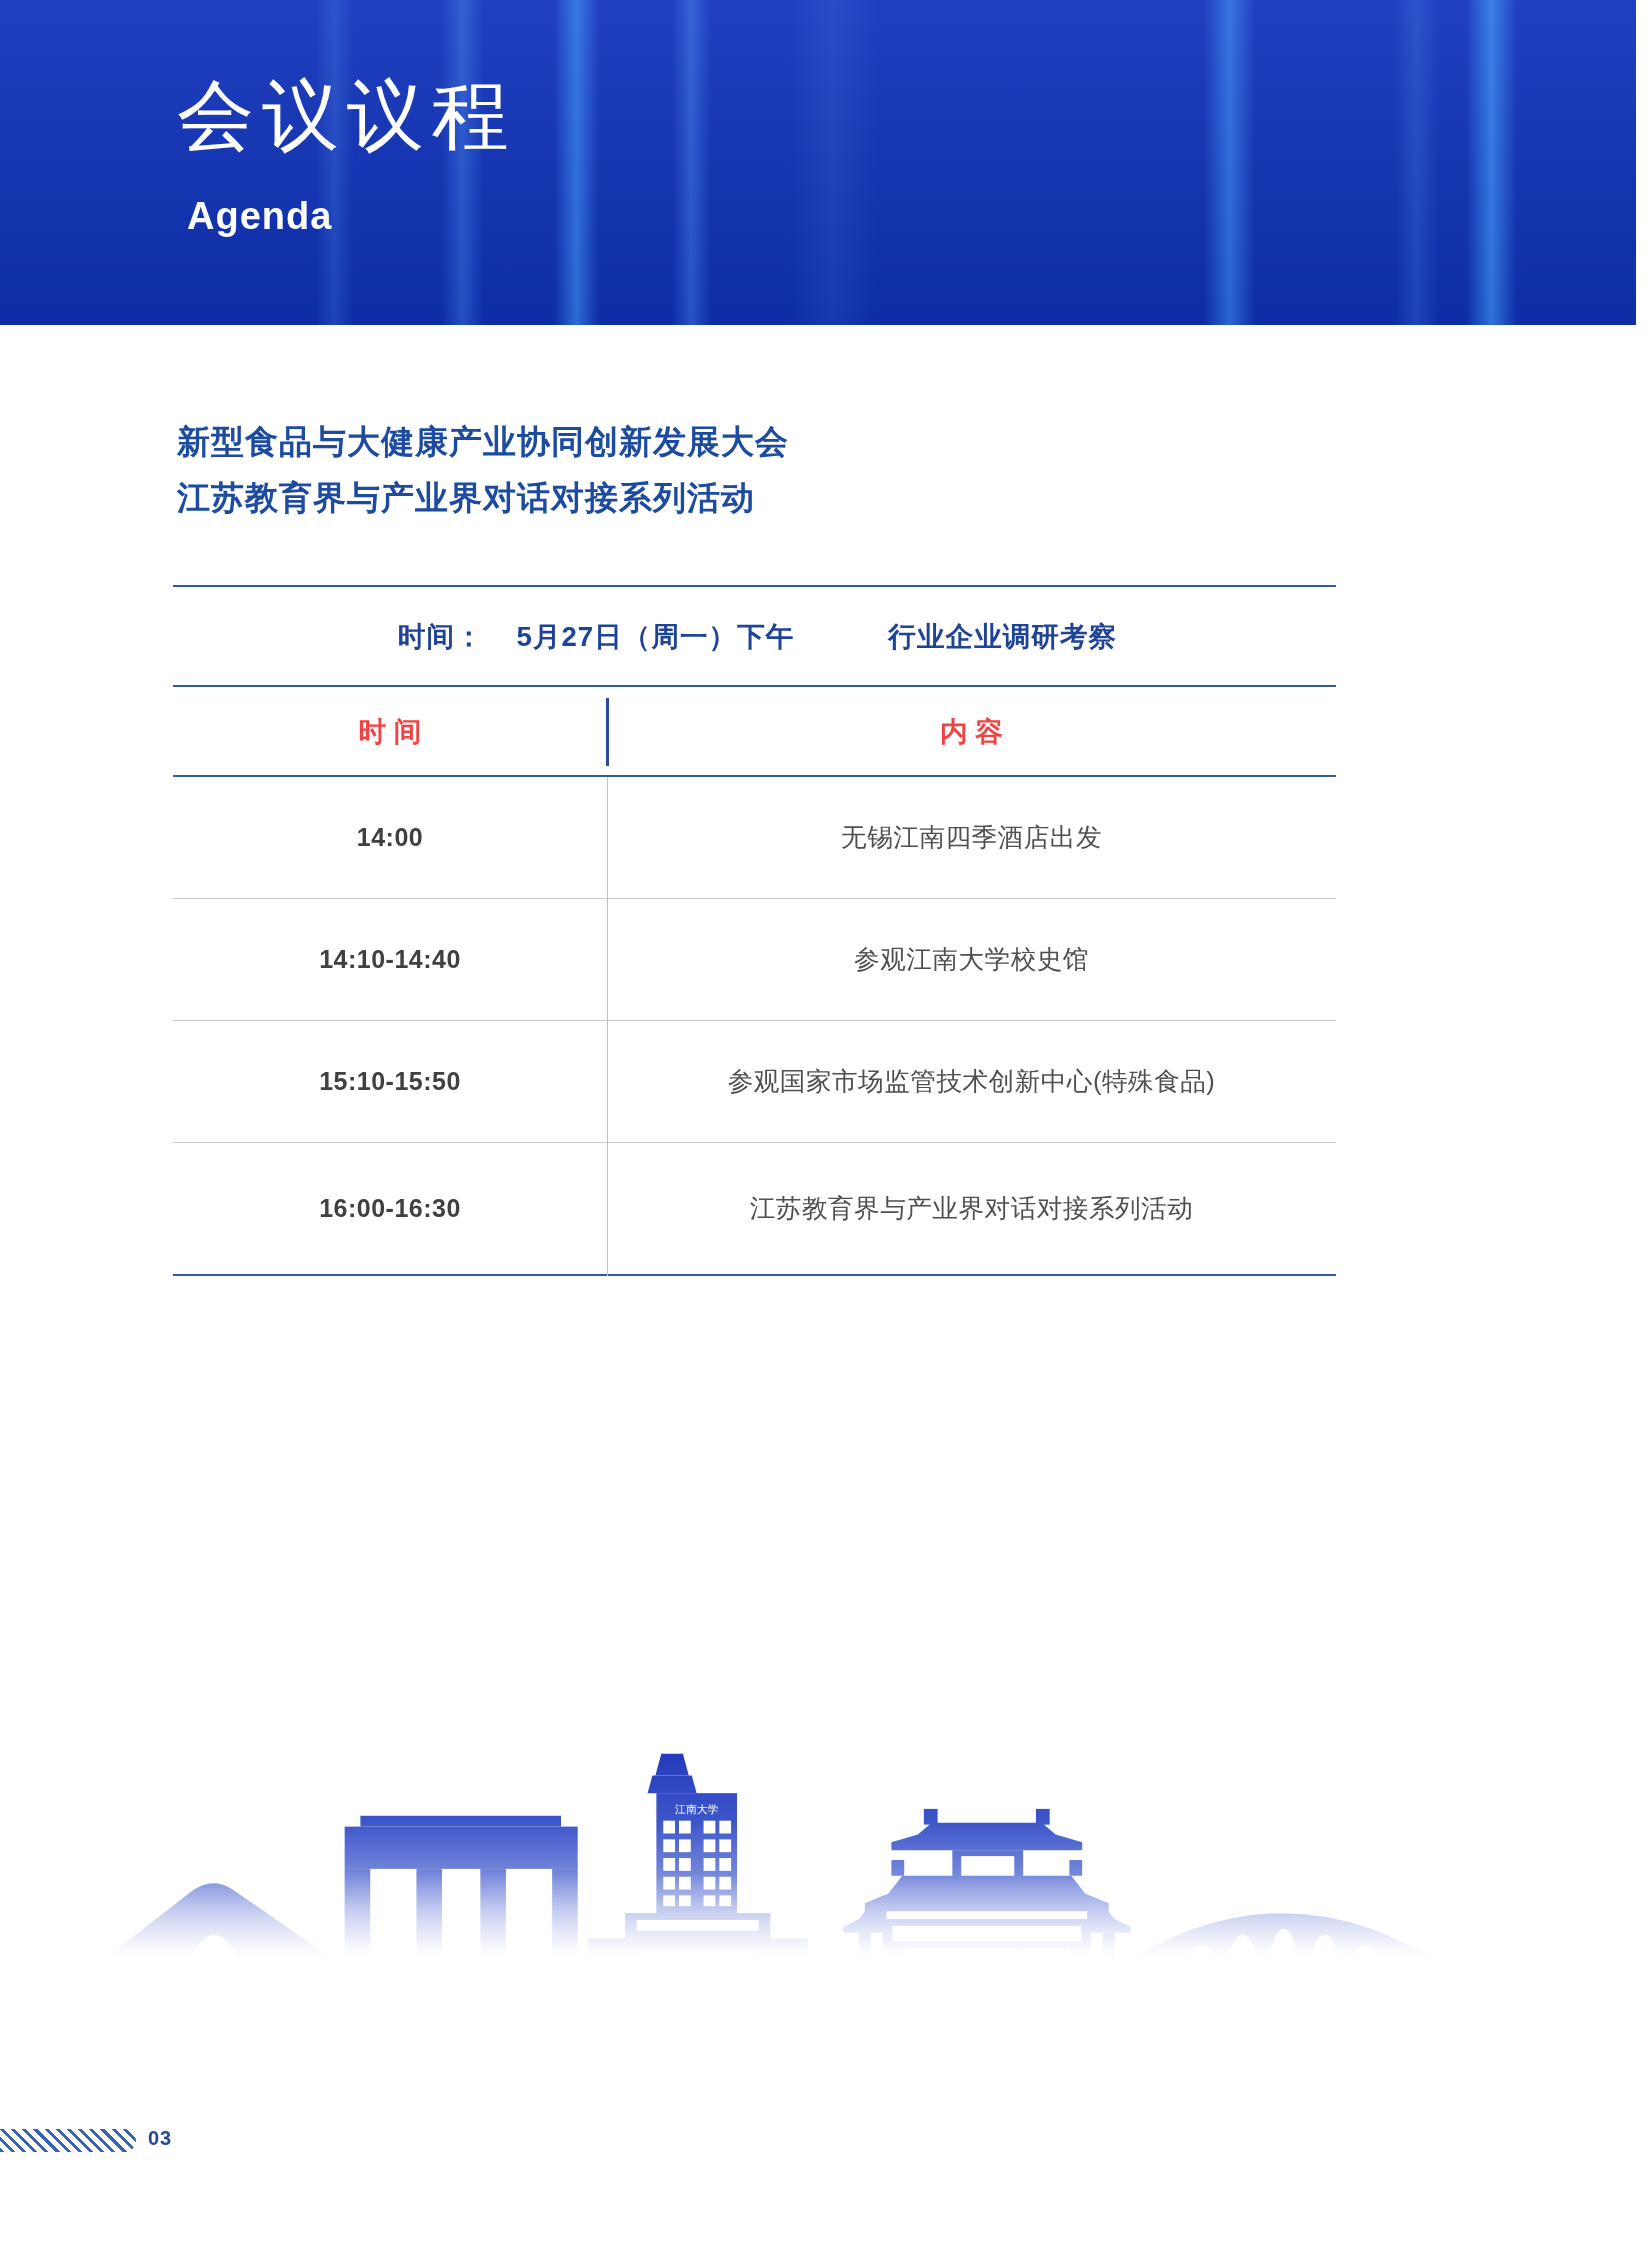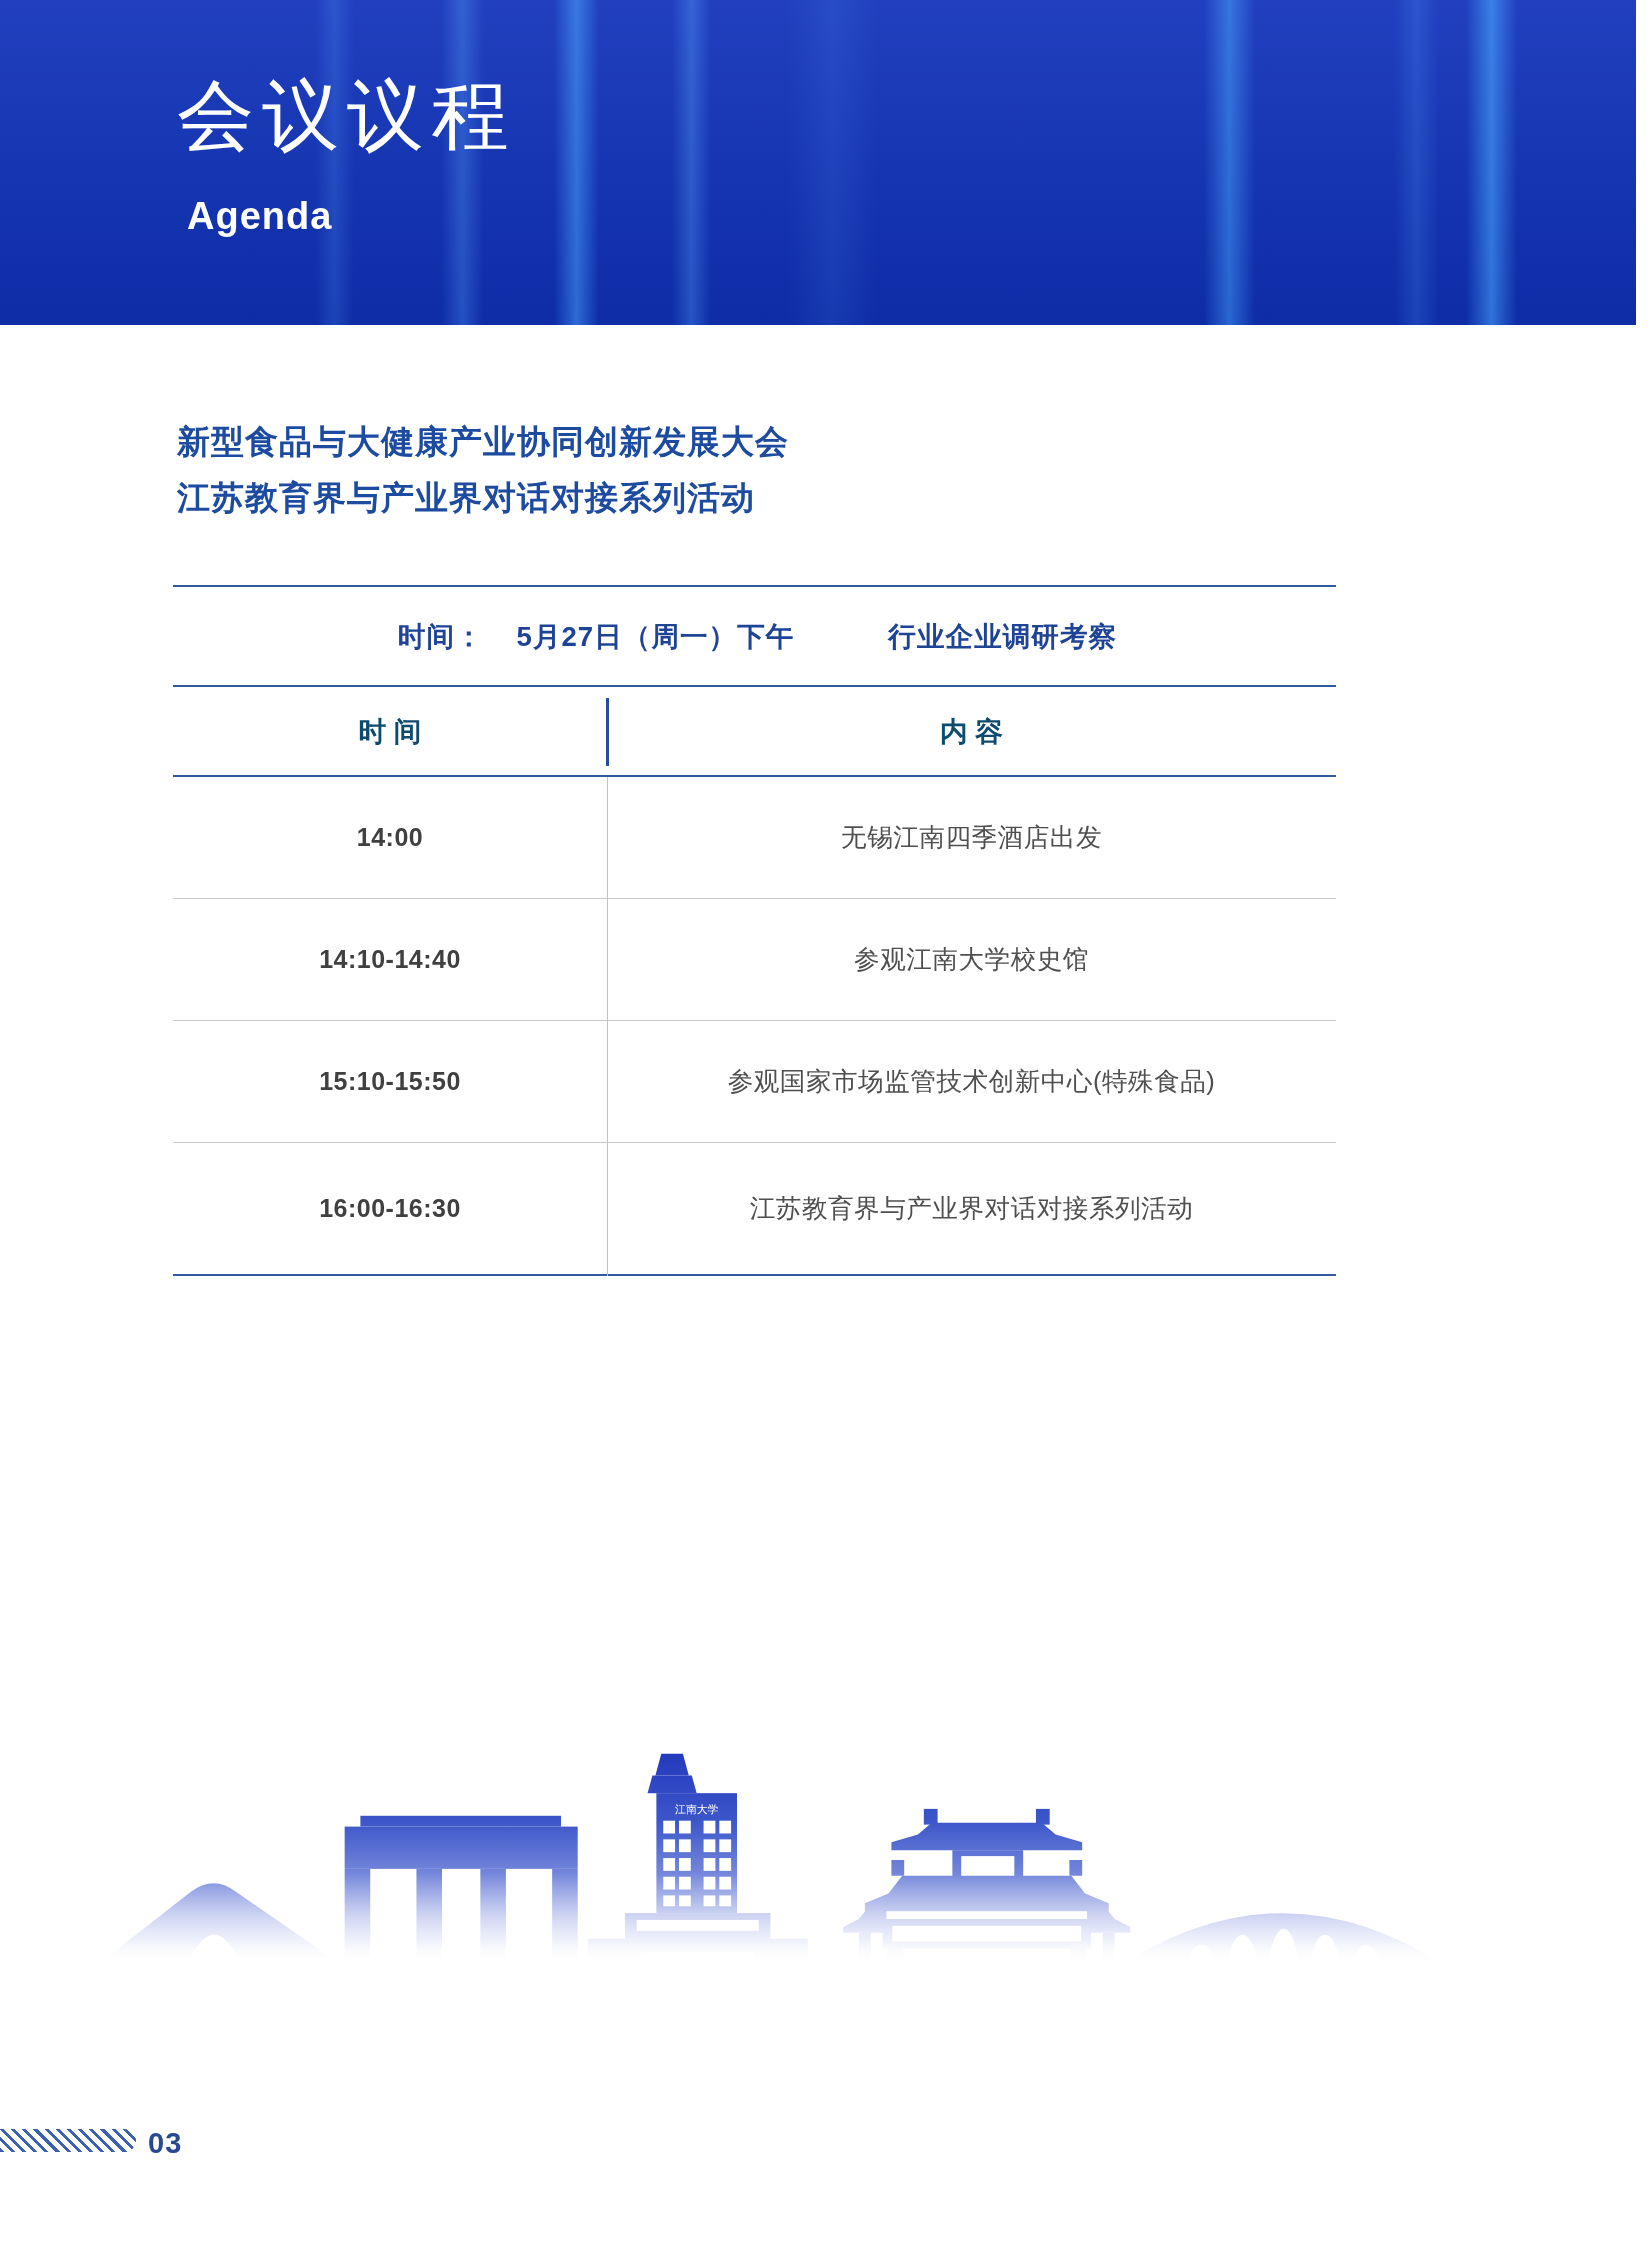--- a/index.html
+++ b/index.html
@@ -52,21 +52,21 @@
     color:#1f4496; font-size:27.6px; font-weight:700; letter-spacing:1px;justify-content:center;
   }
   .session-row .t-label { margin-left:5.9px; }
   .session-row .t-value { margin-left:33px; }
   .session-row .t-activity { margin-left:94px; }
 
   .head-row {
     position:relative; height:92px;
     border-top:2px solid #33599f; border-bottom:2px solid #33599f;
     display:flex; align-items:center;
-    color:#0c4a6e; font-size:27.6px; font-weight:700;
+    color:#ef4444; font-size:27.6px; font-weight:700;
   }
   .col-time { width:434px; text-align:center; }
   .col-content { flex:1; text-align:center; }
   .head-divider {
     position:absolute; left:433px; top:10.8px; bottom:8.9px; width:3px;
     background:#2a4d9b;
   }
 
   .tbody { position:relative; }
   .body-divider {
@@ -89,21 +89,21 @@
   }
 
   
   .footer-stripe {
     position:absolute; left:0; top:2129px; width:136px; height:22.7px;
     border-radius:0 11.8px 11.8px 0;
     background:repeating-linear-gradient(45deg,#3a62ae 0px,#3a62ae 3px,#ffffff 3px,#ffffff 7.9px);
   }
   .page-number {
     position:absolute; left:148px; top:2127px;
-    color:#27498f; font-size:29px; font-weight:700; letter-spacing:1px;
+    color:#27498f; font-size:20px; font-weight:700; letter-spacing:1px;
   }
 </style>
 </head>
 <body>
 
 <div class="page">
 
   <div class="banner">
     <div class="streak s1"></div>
     <div class="streak s2"></div>

